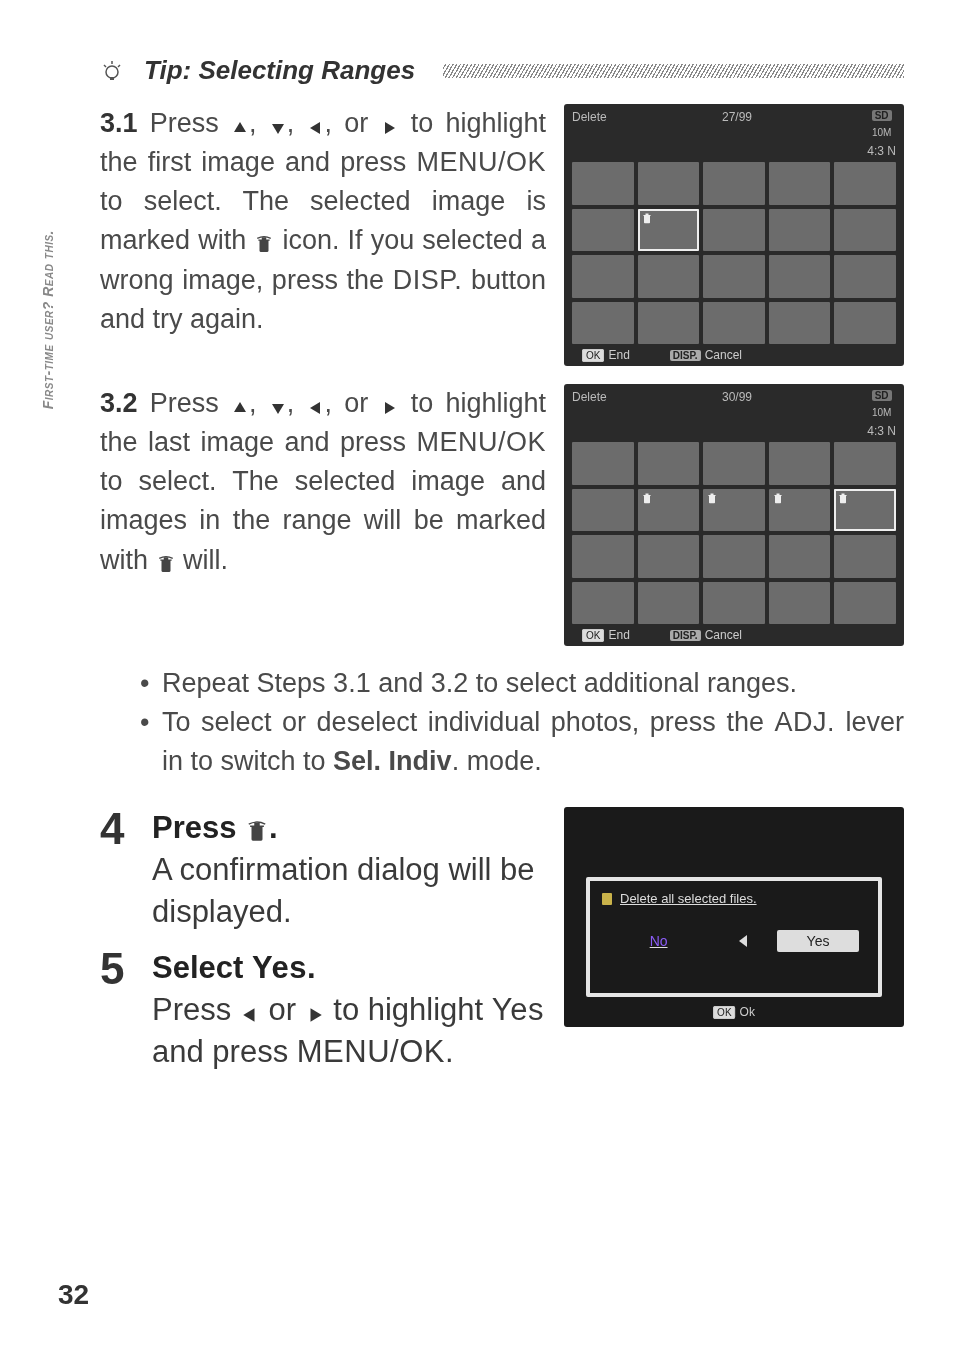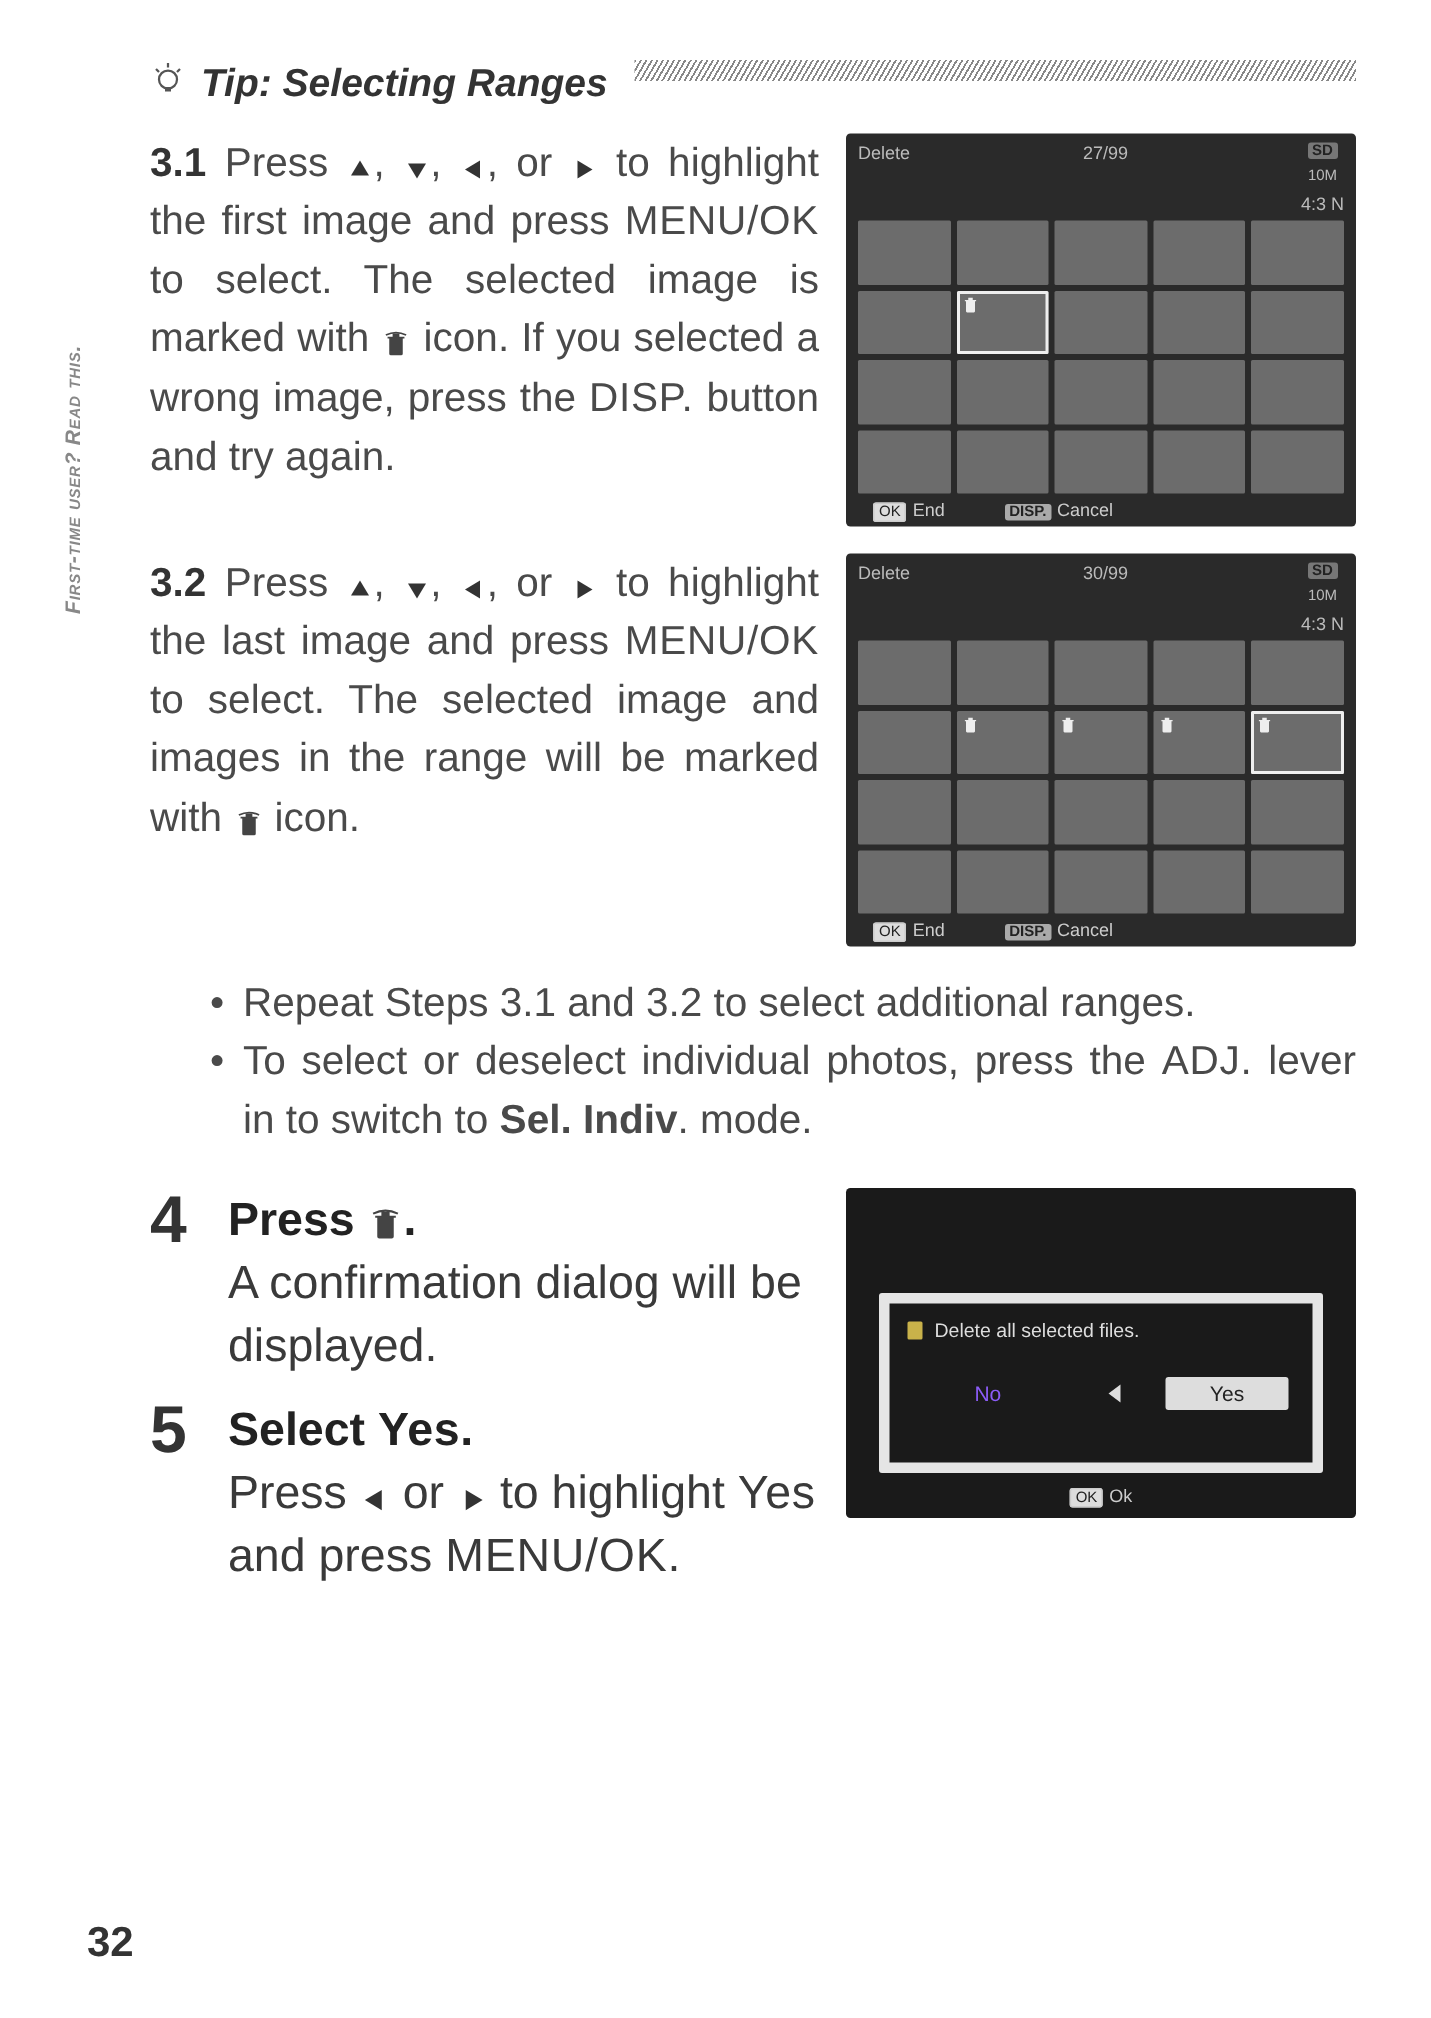--- a/index.html
+++ b/index.html
@@ -24,23 +24,24 @@
     transform: rotate(180deg);
     font-size: 14px;
     font-weight: 600;
     font-variant: small-caps;
     letter-spacing: 0.5px;
     color: #888;
     font-style: italic;
   }
   .tip-header {
     display: flex;
-    align-items: flex-start;
-    gap: 10px;
+    align-items: center;
+    gap: 20px;
     margin-bottom: 18px;
+    margin-top: 15px;
   }
   .bulb-icon {
     width: 24px; height: 24px;
   }
   .tip-title {
     font-style: italic;
     font-weight: 700;
     font-size: 26px;
     color: #333;
   }
@@ -154,23 +155,24 @@
     background: #1a1a1a;
     border-radius: 3px;
     flex-shrink: 0;
     position: relative;
     color: #ddd;
     font-size: 14px;
   }
   .confirm-inner {
     position: absolute;
     left: 22px; right: 22px; top: 70px; bottom: 30px;
-    border: 7px solid #e5e5e5;
+    border: 4px solid #e5e5e5;
     border-radius: 2px;
     padding: 10px 12px;
+    text-decoration: underline;
   }
   .confirm-msg { font-size: 13px; color:#ddd; margin-left:18px; position:relative;}
   .confirm-msg::before {
     content:"";
     position:absolute; left:-18px; top:2px;
     width:10px; height:12px; background:#c9b24a; border-radius:1px;
   }
   .confirm-row { display:flex; gap:30px; margin-top:24px; align-items:center; justify-content:center;}
   .confirm-no { color:#8b5cf6; font-size:14px; width:100px; text-align:center;}
   .confirm-yes { background:#ddd; color:#222; padding:3px 30px; border-radius:2px; font-size:14px;}
@@ -314,21 +316,21 @@
       <svg class="inline" width="18" height="16" viewBox="0 0 16 16">
           <use href="#tri-down"></use>
         </svg>,
       <svg class="inline" width="18" height="16" viewBox="0 0 16 16">
           <use href="#tri-left"></use>
         </svg>, or
       <svg class="inline" width="18" height="16" viewBox="0 0 16 16">
           <use href="#tri-right"></use>
         </svg><span> to highlight the last image and press </span><span class="btn-label">MENU/OK</span><span> to select. The selected image and images in the range will be marked with </span><svg class="inline" width="20" height="18" viewBox="0 0 16 16">
           <use href="#trash-i"></use>
-        </svg><span> icon.</span>
+        </svg><span> will.</span>
     </div>
     <div class="screenshot">
       <div class="ss-header">
         <span>Delete</span>
         <span>30/99</span>
         <span class="right">
           <span class="sd-badge">SD</span>
           <span class="tenm">10M</span>
           <span>4:3 N</span>
         </span>

